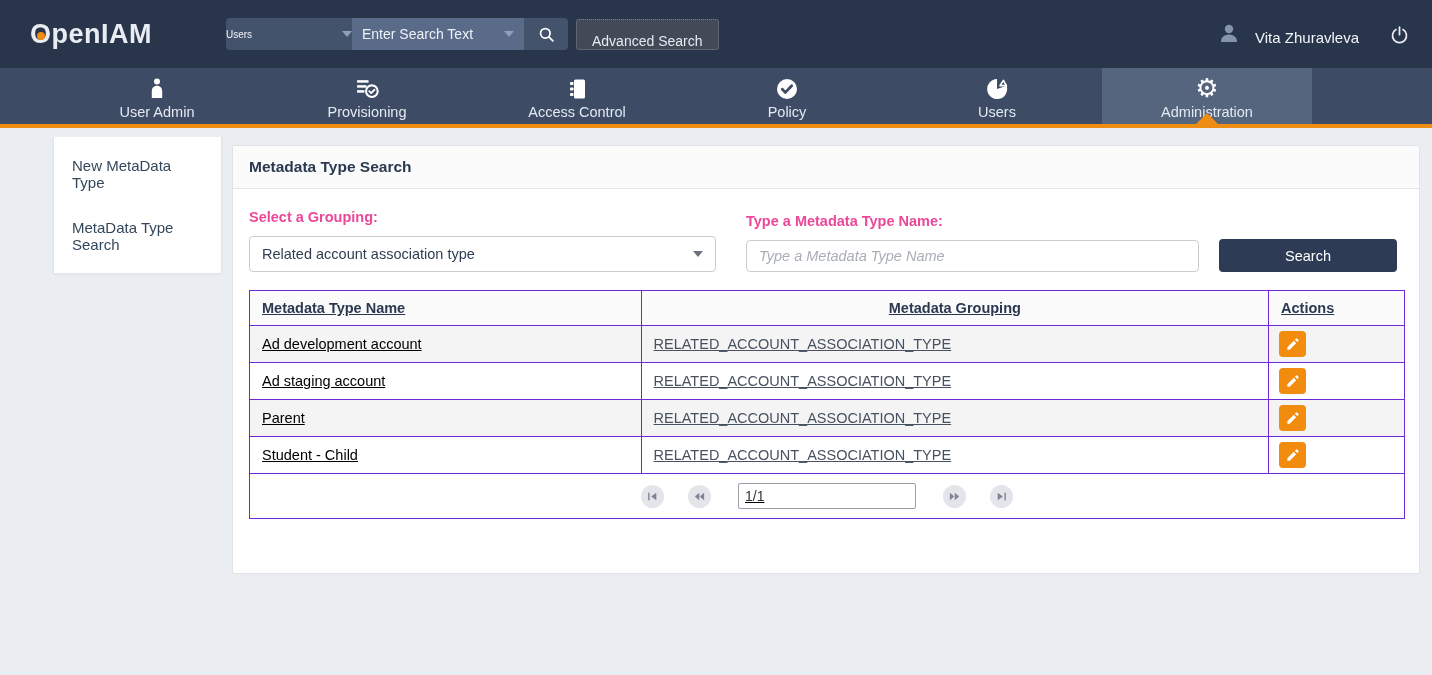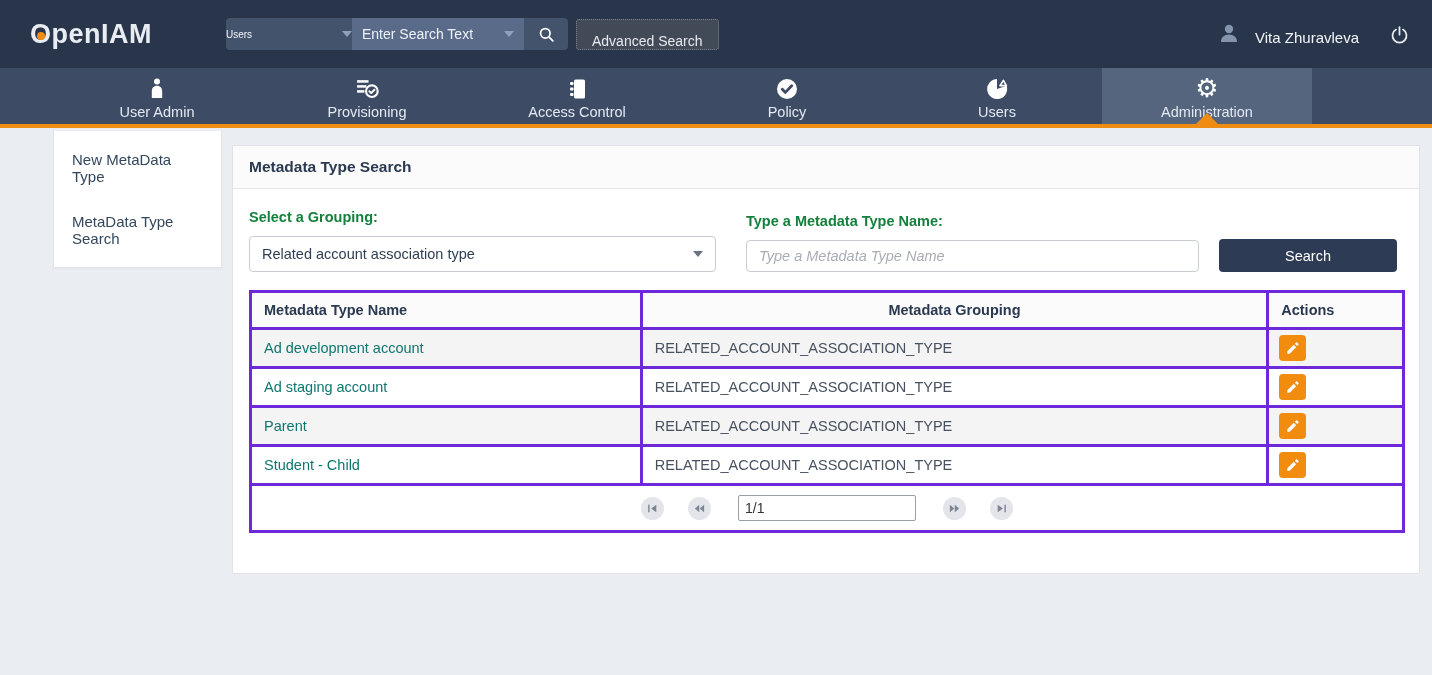--- a/index.html
+++ b/index.html
@@ -71,40 +71,40 @@
   .nav-item.active::after {
     content:""; position:absolute; bottom:0; left:50%; margin-left:-11px;
     width:0; height:0;
     border-left:11px solid transparent; border-right:11px solid transparent;
     border-bottom:11px solid #ef8c12;
   }
   .nav-ico { height:26px; display:flex; align-items:flex-end; justify-content:center; }
   .gear-glyph { font-size:26px; color:#fff; line-height:26px; font-family:"DejaVu Sans", sans-serif; }
   
   .sidebar {
-    position:absolute; left:53px; top:131px; width:169px;
+    position:absolute; left:53px; top:137px; width:169px;
     background:#fff; border:1px solid #e2e4e8; border-top:none;
     box-shadow:0 1px 2px rgba(0,0,0,.04); padding:6px 0;
   }
   .side-item {
     padding:14px 18px; font-size:15px; color:#33475c; cursor:pointer;
   }
   
   .panel {
     position:absolute; left:232px; top:145px; width:1188px; height:429px;
     background:#fff; border:1px solid #e0e2e6; border-radius:2px;
   }
   .panel-header {
     padding:12px 16px; background:#fbfbfc; border-bottom:1px solid #e6e6e6;
     font-size:15.5px; font-weight:bold; color:#2a3950;
   }
   .panel-body { padding:20px 16px 16px 16px; }
   .form-row { display:flex; align-items:flex-end; }
   .form-col label {
-    display:block; font-size:14.5px; font-weight:bold; color:#15803d;
+    display:block; font-size:14.5px; font-weight:bold; color:#ec4899;
     margin-bottom:11px;
   }
   .select-box {
     width:467px; height:32px; border:1px solid #c9ccd1; border-radius:4px;
     display:flex; align-items:center; padding:17px 12px; font-size:14.5px;
     color:#2f3e52; cursor:pointer; background:#fff;
   }
   .select-box .caret { border-top-color:#6b7280; }
   .name-col { margin-left:30px; }
   .name-input {
@@ -117,23 +117,23 @@
   .search-btn {
     width:178px; height:33px; background:#2d3c54; color:#fff;
     border:none; border-radius:4px; font-size:14.5px; cursor:pointer;
     font-family:"Liberation Sans", sans-serif;
   }
   
   table.results {
     margin-top:18px; width:1156px; border-collapse:collapse;
     font-size:14.5px;
   }
-  .results th, .results td { border:3px solid #6d28d9; padding:9px 12px; text-align:left; }
+  .results th, .results td { border:1px solid #6d28d9; padding:9px 12px; text-align:left;text-decoration:underline; }
   .results th { font-weight:bold; color:#2a3950; background:#fbfbfc; }
-  .results td.name-cell { color:#0f766e; width:392px; }
+  .results td.name-cell { color:#000000; width:392px; }
   .results td.group-cell { color:#475160; width:628px; }
   .results td.actions-cell { width:136px; padding:5px 10px; }
   .results th.col-name { width:392px; }
   .results th.col-group { width:628px;text-align:center; }
   .results th.col-actions { width:136px; }
   .results tr.odd td { background:#f4f4f4; }
   .edit-btn {
     width:27px; height:26px; background:#f28c0e; border:none; border-radius:4px;
     display:flex; align-items:center; justify-content:center; cursor:pointer;
   }

